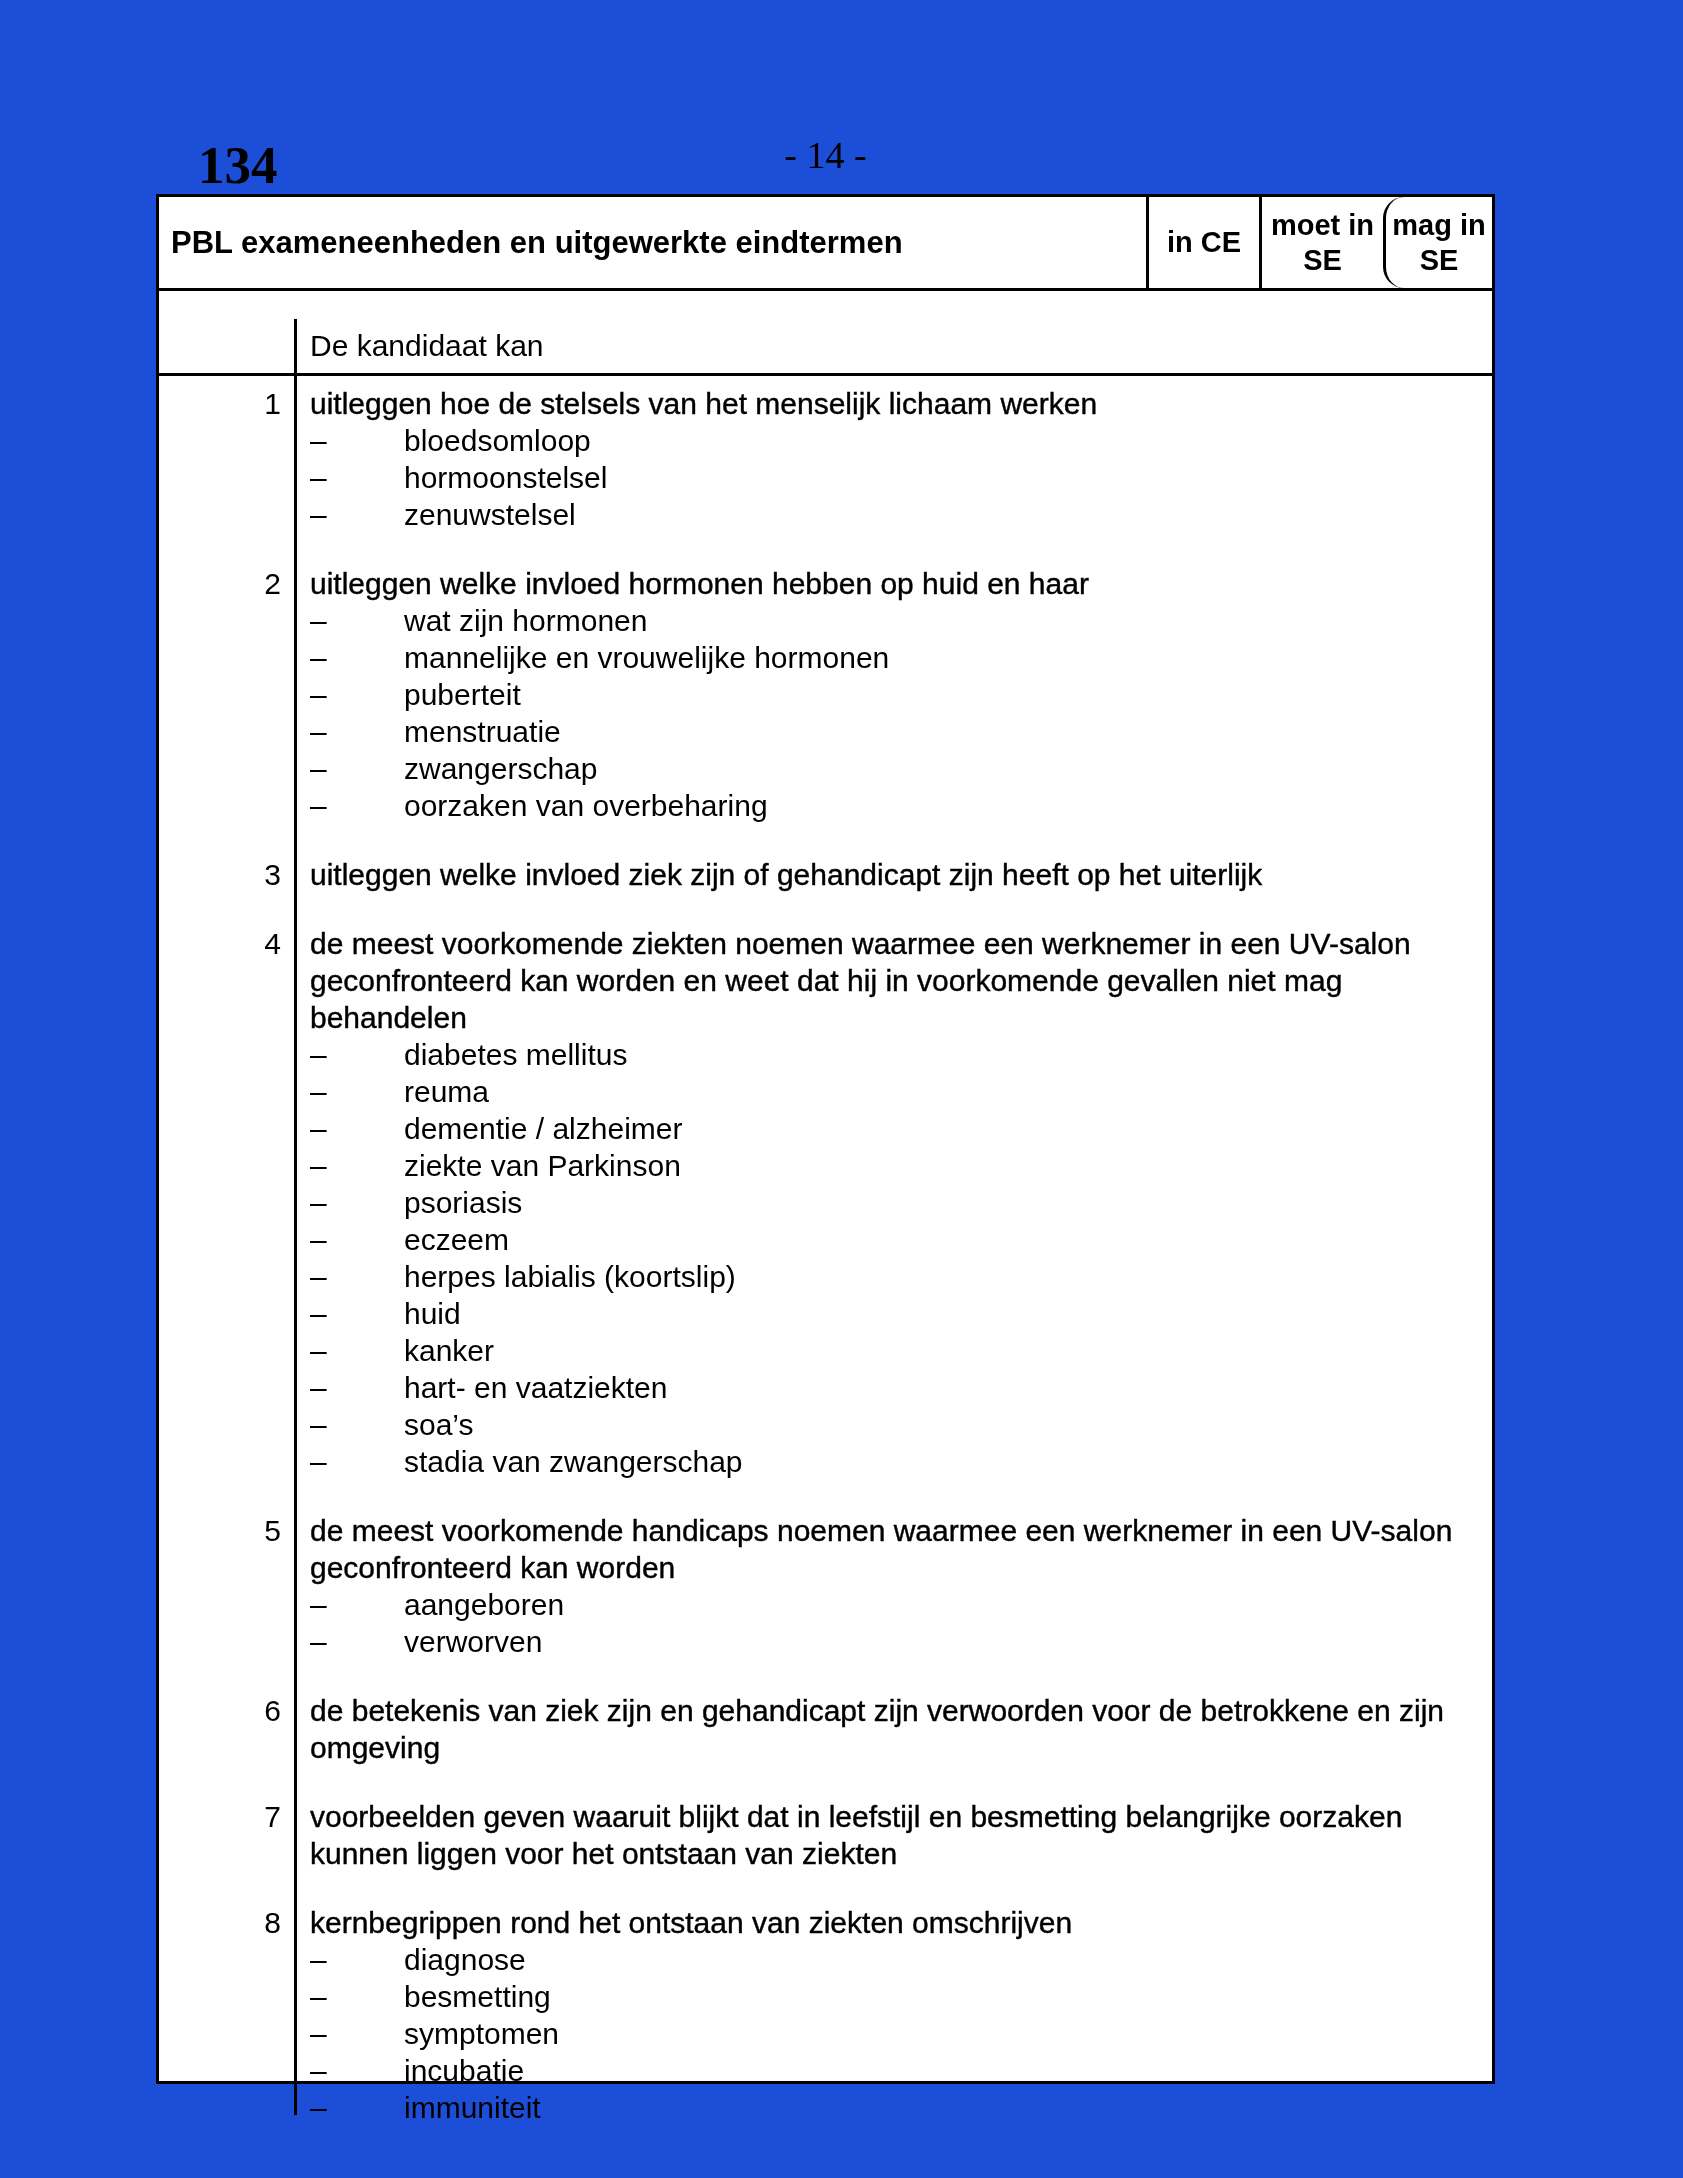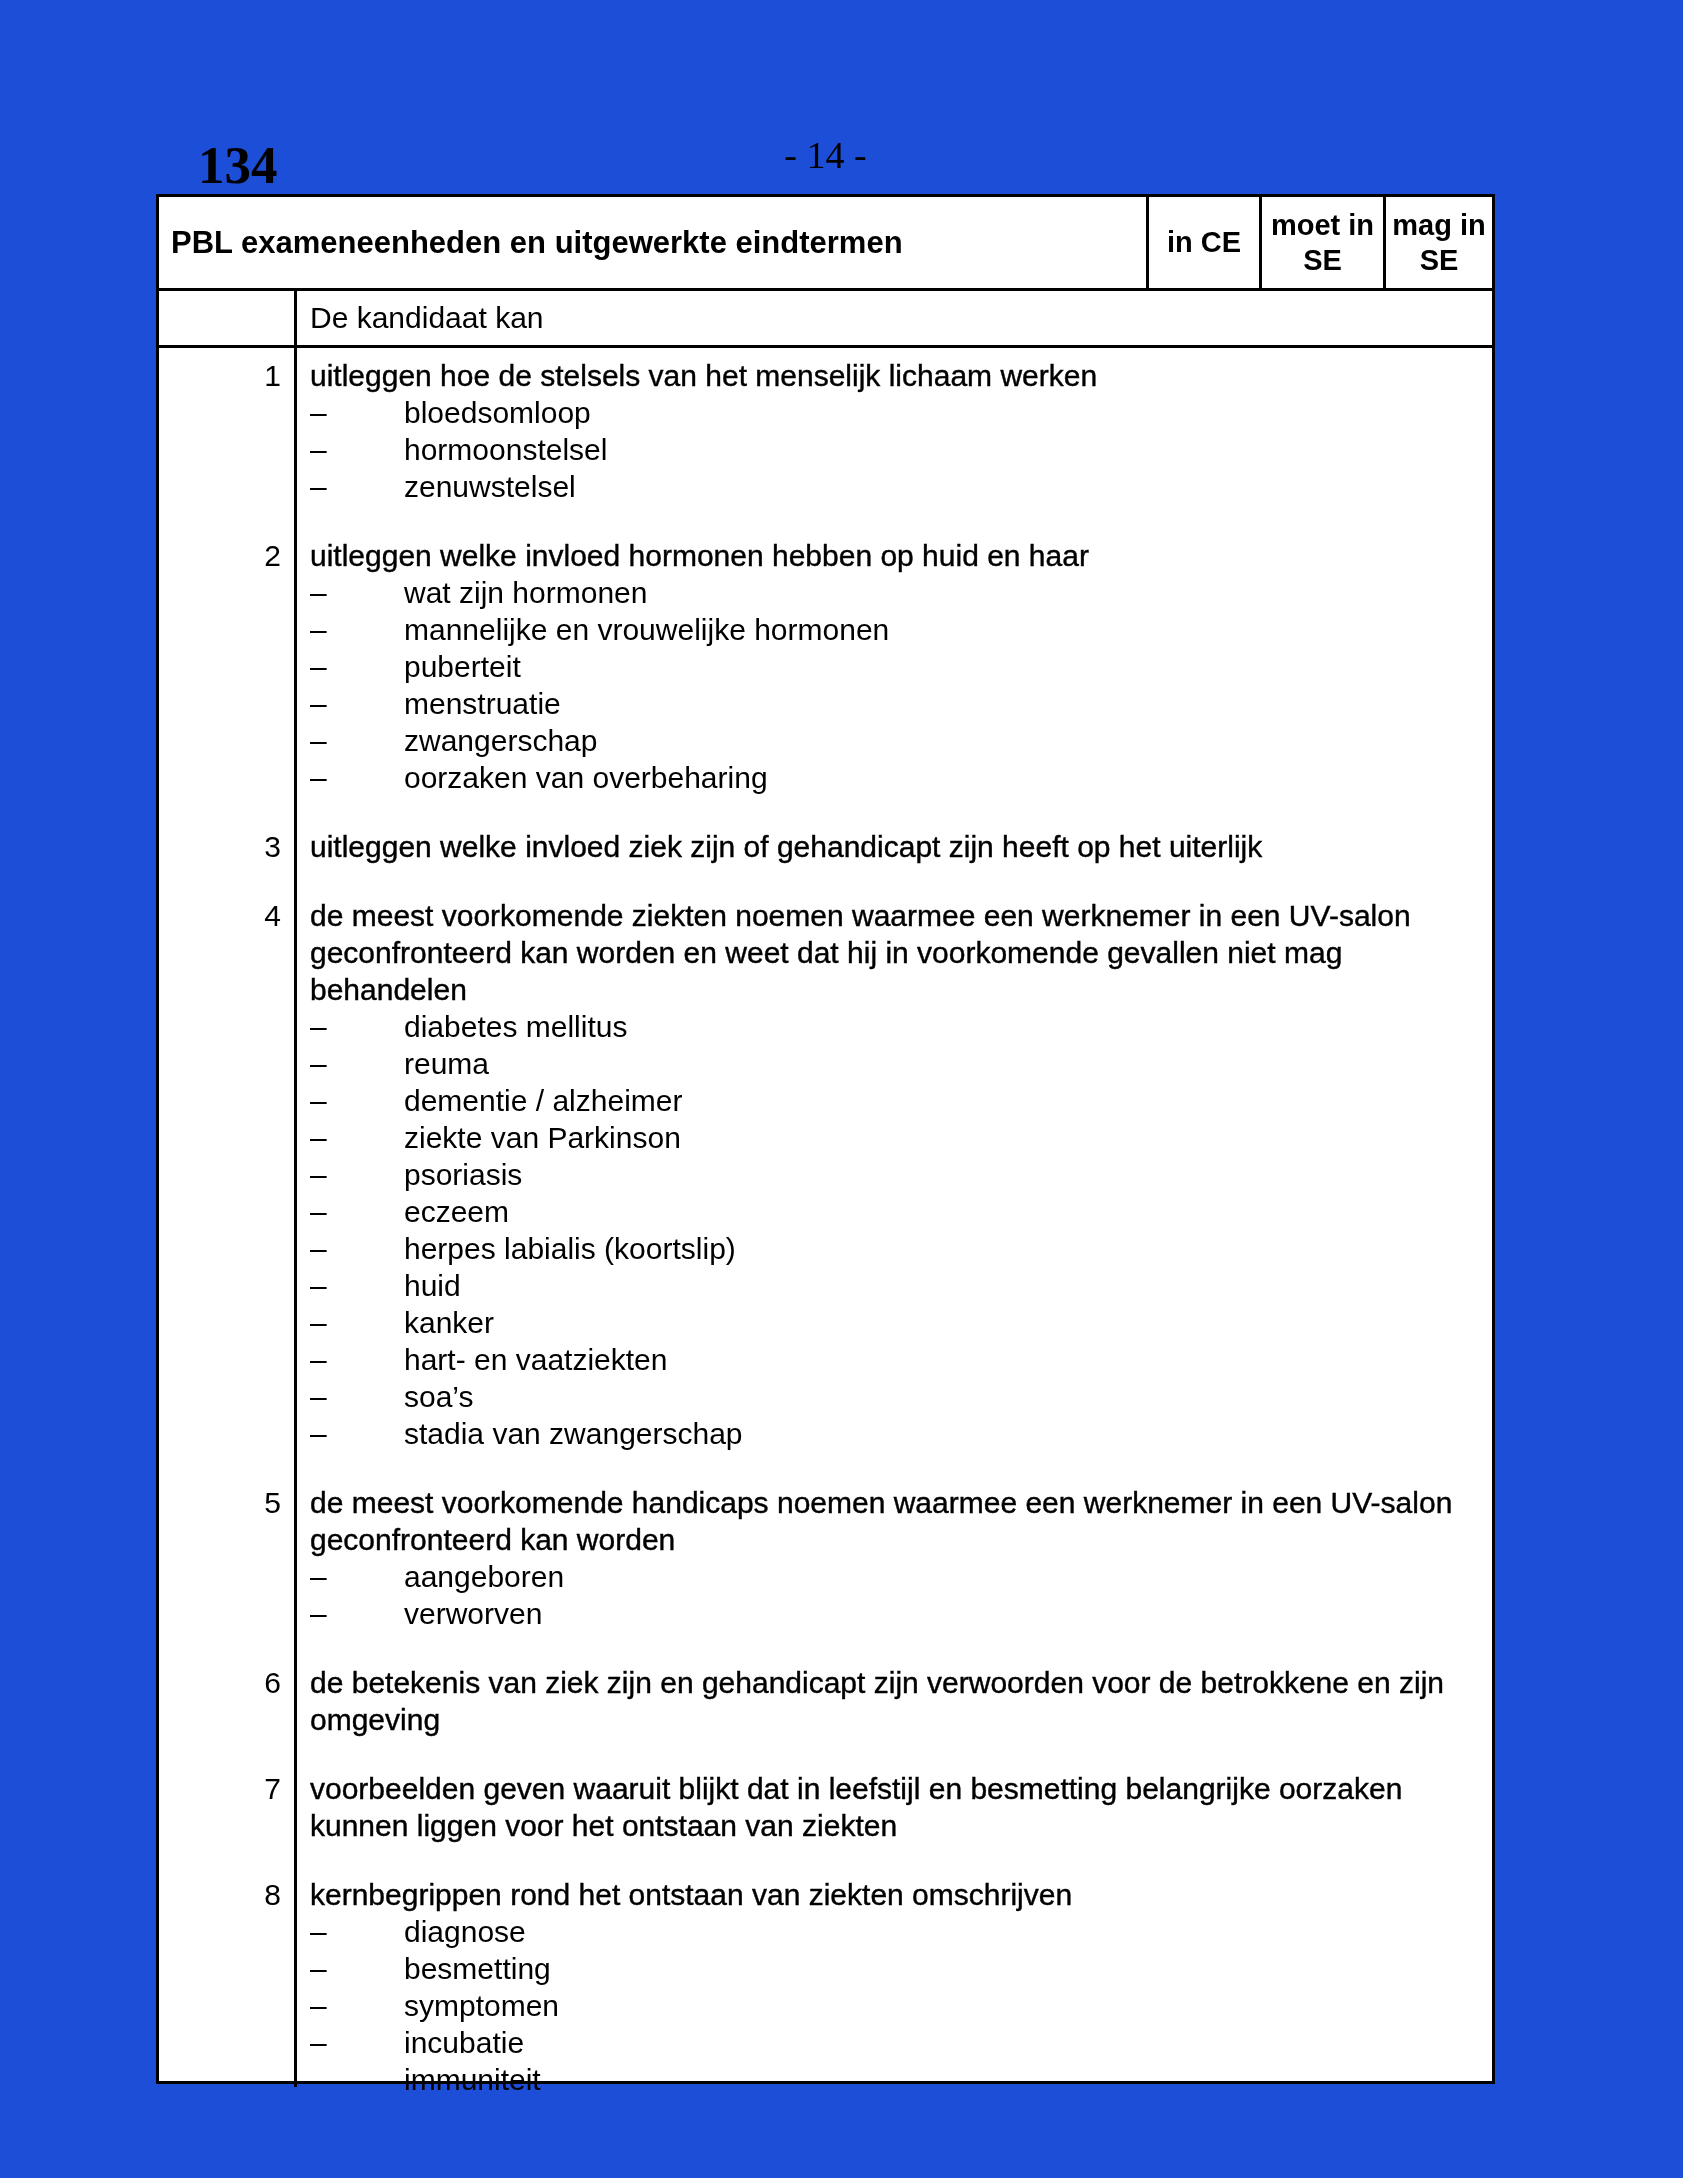--- a/index.html
+++ b/index.html
@@ -35,22 +35,22 @@
     box-sizing:border-box;
   }
   .hdr-cell {
     border-left:3px solid #000; box-sizing:border-box;
     display:flex; align-items:center; justify-content:center;
     text-align:center; font-weight:bold; font-size:29px; line-height:35px;
     padding:0 5px;
   }
   .w-ce  { flex:0 0 113px; }
   .w-moet{ flex:0 0 124px; }
-  .w-mag { flex:0 0 109px; }
-  .sub-row { display:flex; height:57px; border-bottom:3px solid #000; box-sizing:border-box; }
+  .w-mag { flex:0 0 109px;border-radius:21px; }
+  .sub-row { display:flex; height:57px; border-bottom:3px solid #000; box-sizing:border-box;margin-top:28px; }
   .num-col { flex:0 0 138px; border-right:3px solid #000; box-sizing:border-box; }
   .sub-text { flex:1 1 auto; display:flex; align-items:center; padding-left:13px; font-size:30px; }
   .body-row { display:flex; height:1739px; }
   .content { flex:1 1 auto; padding:9px 0 0 13px; box-sizing:border-box; }
   
   .item { position:relative; width:1178px; margin-top:32px; font-size:30px; line-height:37px; }
   .item:first-child { margin-top:0; }
   .item-num {
     position:absolute; top:0; left:-171px; width:142px;
     text-align:right; font-size:30px; line-height:37px;

